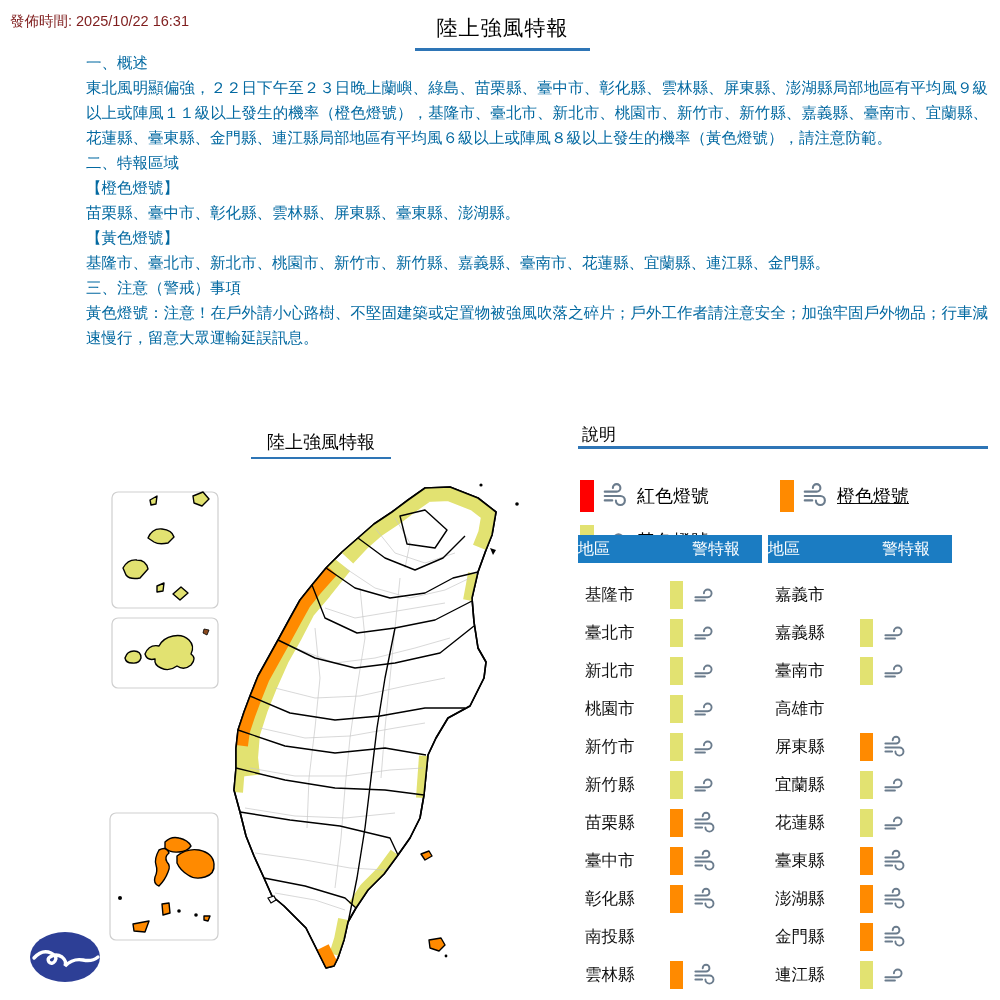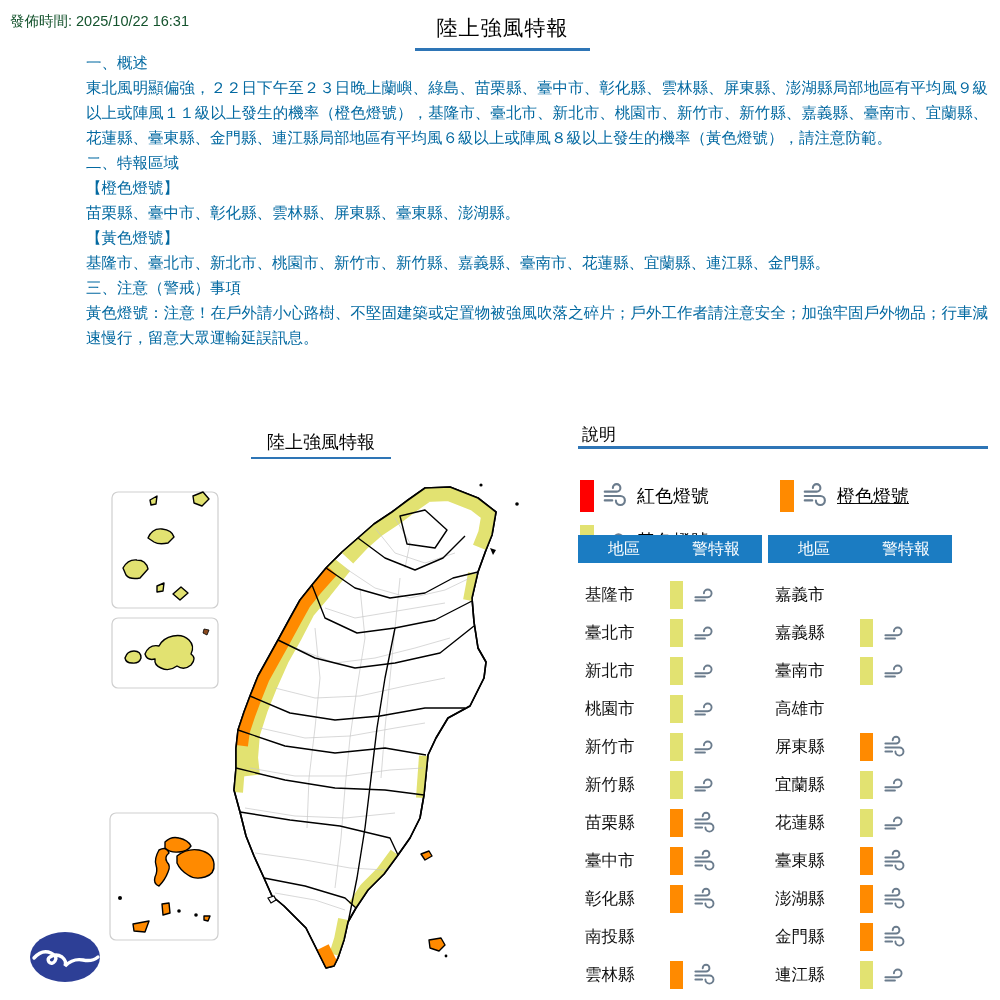--- a/index.html
+++ b/index.html
@@ -1,20 +1,20 @@
 <!DOCTYPE html>
 <html style="--yellow: #e2e271; --orange: #ff8a00; --red: #ff0000; --header-blue: #1b7cc2; --blue-line: #2e75b6; --icon-gray: #6b7c8d;"><head>
 <meta charset="utf-8">
 <style>
   html,body{margin:0;padding:0;background:#fff;}
   .page{position:relative;width:1000px;height:1000px;background:#fff;overflow:hidden;
         font-family:"Liberation Sans","DejaVu Sans",sans-serif;color:#111;}
 
   
-  .publish-time{position:absolute;left:10px;top:12px;font-size:14.5px;color:#14532d;}
+  .publish-time{position:absolute;left:10px;top:12px;font-size:14.5px;color:#7f1d1d;}
   .page-title{position:absolute;left:415px;top:14px;width:175px;text-align:center;
               font-size:21px;letter-spacing:1px;color:#000;
               border-bottom:3px solid var(--blue-line);padding-bottom:6px;}
 
   
   .advisory{position:absolute;left:86px;top:50px;width:902px;font-size:15.5px;
             line-height:25px;text-align:justify;color:#0369a1;}
   .adv-line{margin:0;}
 
   
@@ -36,21 +36,21 @@
   .chip.yellow{background:var(--yellow);}
   .wind-svg{display:block;}
   .wind-svg path{fill:none;stroke:var(--icon-gray);stroke-width:1.7;stroke-linecap:round;}
 
   
   .warn-table{position:absolute;top:535px;width:184px;}
   .warn-table.left{left:578px;}
   .warn-table.right{left:768px;}
   .warn-header{display:flex;background:var(--header-blue);color:#fff;height:28px;
                align-items:center;font-size:16px;}
-  .warn-header .h-region{flex:0 0 92px;text-align:center;}
+  .warn-header .h-region{flex:0 0 92px;}
   .warn-header .h-warn{flex:1;text-align:center;}
   .warn-rows{margin-top:13px;}
   .warn-row{display:flex;align-items:center;height:38px;}
   .warn-row .r-name{flex:0 0 92px;padding-left:7px;font-size:16.5px;box-sizing:border-box;}
   .warn-row .r-chip{width:13px;height:28px;margin-right:9px;}
   .warn-row .r-chip.none{background:transparent;}
   .warn-row .r-chip.yellow{background:var(--yellow);}
   .warn-row .r-chip.orange{background:var(--orange);}
 
   

